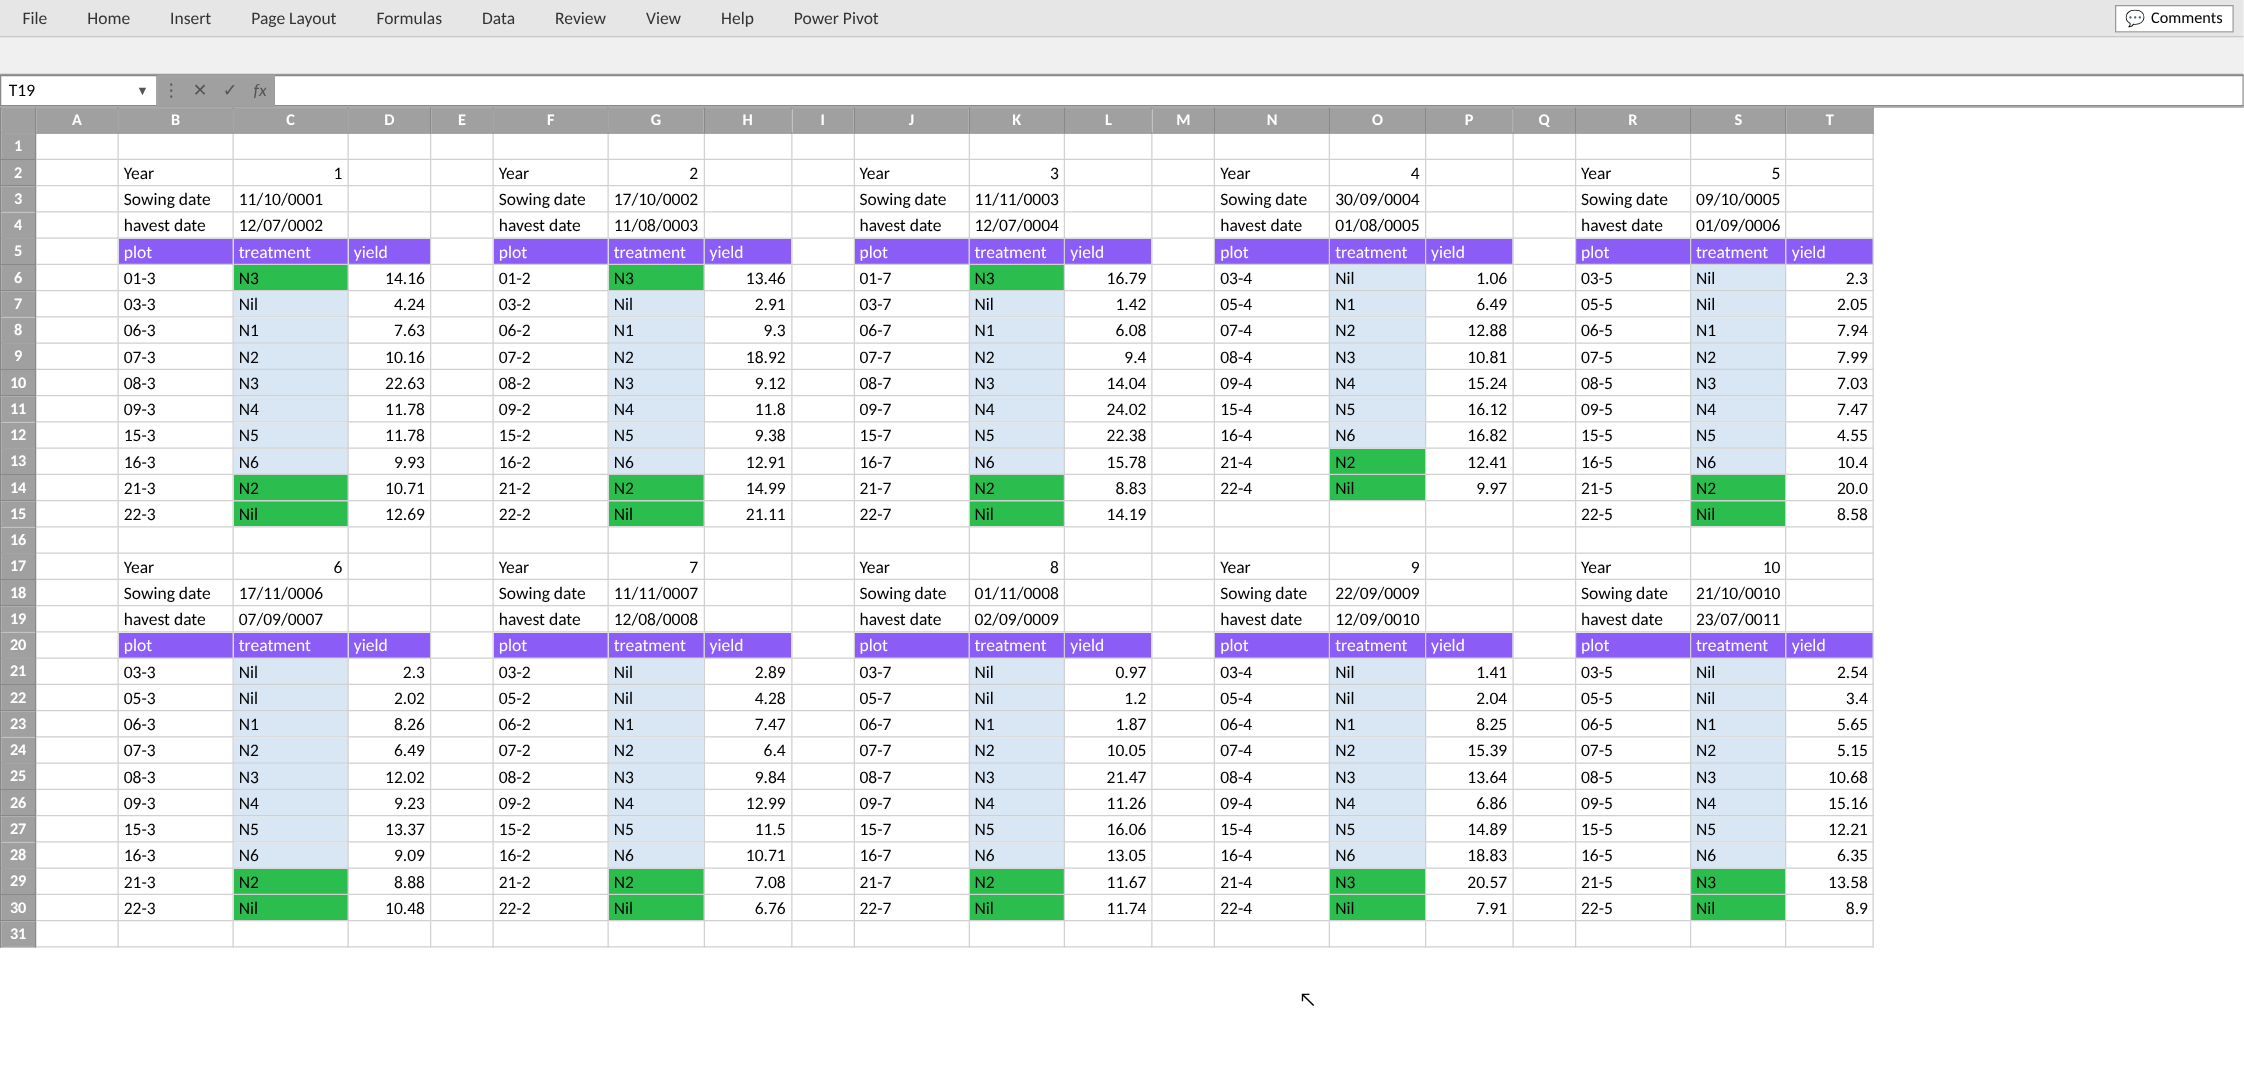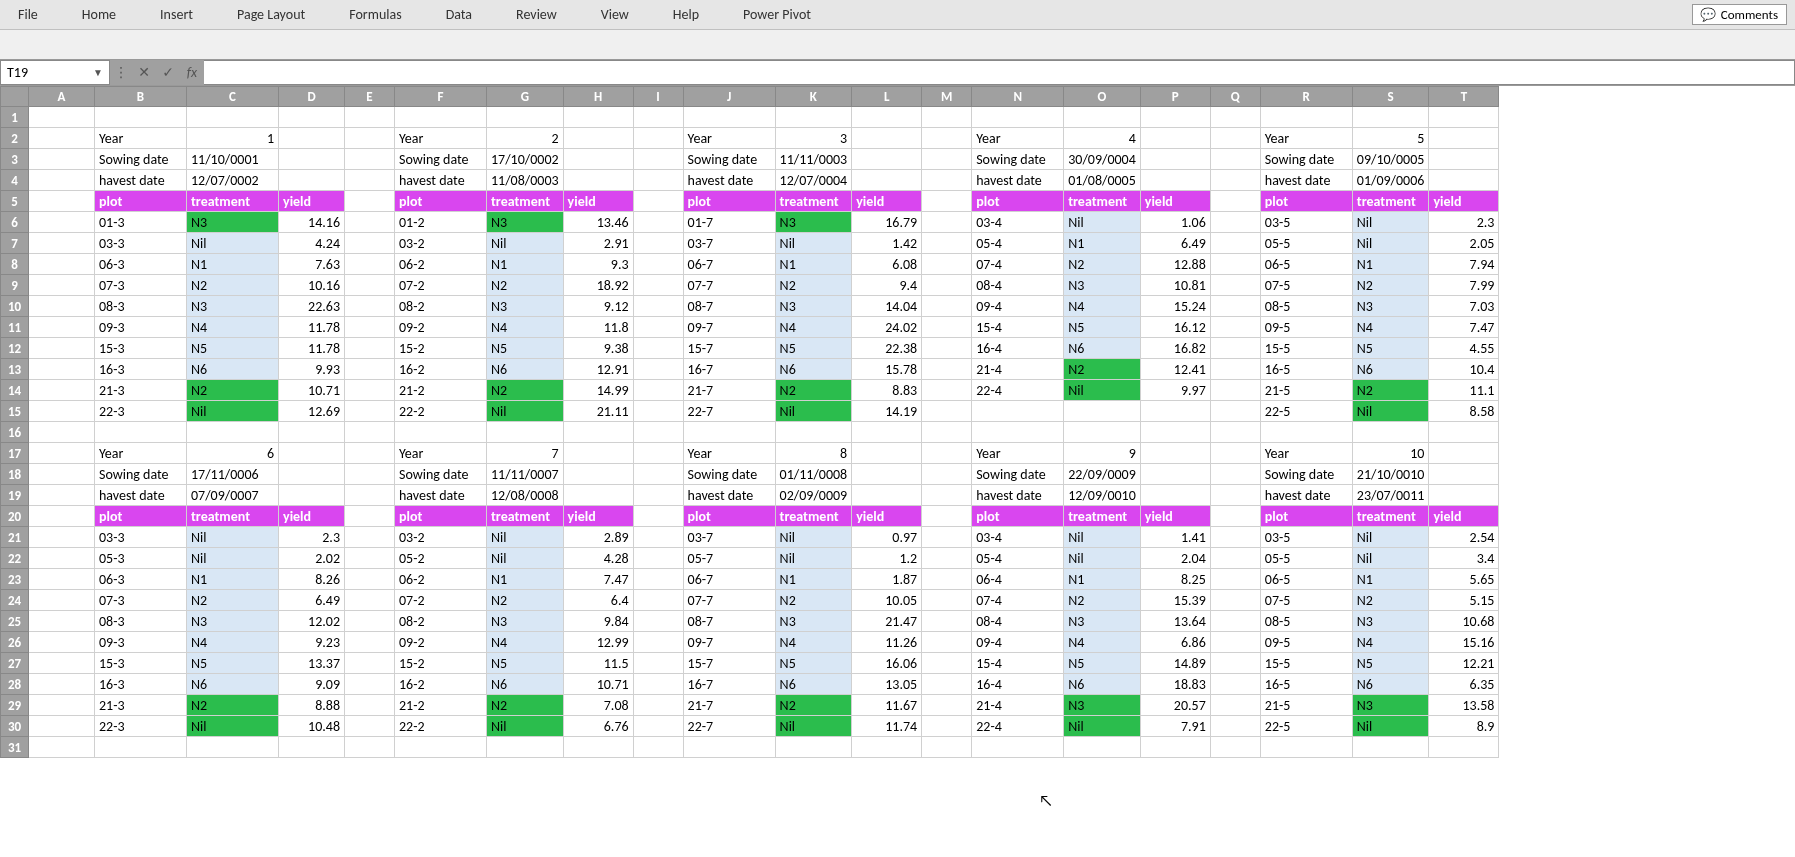--- a/index.html
+++ b/index.html
@@ -12,21 +12,21 @@
   }
   .ribbon {
     background: #e6e6e6;
     border-bottom: 1px solid #c0c0c0;
     height: 30px;
     display: flex;
     align-items: center;
     padding: 0 8px;
     justify-content: space-between;
   }
-  .ribbon-tabs { display: flex; gap: 24px; }
+  .ribbon-tabs { display: flex; gap: 12px; }
   .ribbon-tab {
     padding: 4px 10px;
     cursor: pointer;
     color: #333;
   }
   .comments-btn {
     background: #fff;
     border: 1px solid #999;
     padding: 2px 8px;
     display: flex;
@@ -40,21 +40,21 @@
     border-bottom: 1px solid #999;
   }
   .formula-bar {
     height: 26px;
     display: flex;
     align-items: stretch;
     border-bottom: 1px solid #999;
     background: #a0a0a0;
   }
   .name-box {
-    width: 110px;
+    width: 126px;
     background: #fff;
     border: 1px solid #888;
     display: flex;
     align-items: center;
     padding: 0 6px;
     justify-content: space-between;
   }
   .name-box-dd { font-size: 10px; color: #555; }
   .fb-sep {
     width: 22px;
@@ -121,23 +121,23 @@
   }
   td.cell {
     border: 1px solid #d0d0d0;
     height: 21px;
     padding: 0 4px;
     white-space: nowrap;
     overflow: hidden;
     vertical-align: middle;
   }
   .hdr-black {
-    background: #d946ef;
+    background: #8b5cf6;
     color: #fff;
-    font-weight: bold;
+    font-weight: normal;
     border: 1px solid #555;
   }
   .lb { background: #d9e7f5; border: 1px solid #444; }
   .gr { background: #2bbd4d; border: 1px solid #444; }
   .bx { border: 1px solid #444; }
   .r { text-align: right; }
   .red { color: #000000; }
   .cursor {
     position: absolute;
     left: 1039px;
@@ -546,21 +546,21 @@
           <td class="cell bx">21-7</td>
           <td class="cell gr">N2</td>
           <td class="cell bx r">8.83</td>
           <td class="cell"></td>
           <td class="cell bx">22-4</td>
           <td class="cell gr">Nil</td>
           <td class="cell bx r">9.97</td>
           <td class="cell"></td>
           <td class="cell bx">21-5</td>
           <td class="cell gr">N2</td>
-          <td class="cell bx r">11.1</td>
+          <td class="cell bx r">20.0</td>
         </tr>
         <tr>
           <th class="rowhdr">15</th>
           <td class="cell"></td>
           <td class="cell bx">22-3</td>
           <td class="cell gr">Nil</td>
           <td class="cell bx r">12.69</td>
           <td class="cell"></td>
           <td class="cell bx">22-2</td>
           <td class="cell gr">Nil</td>

